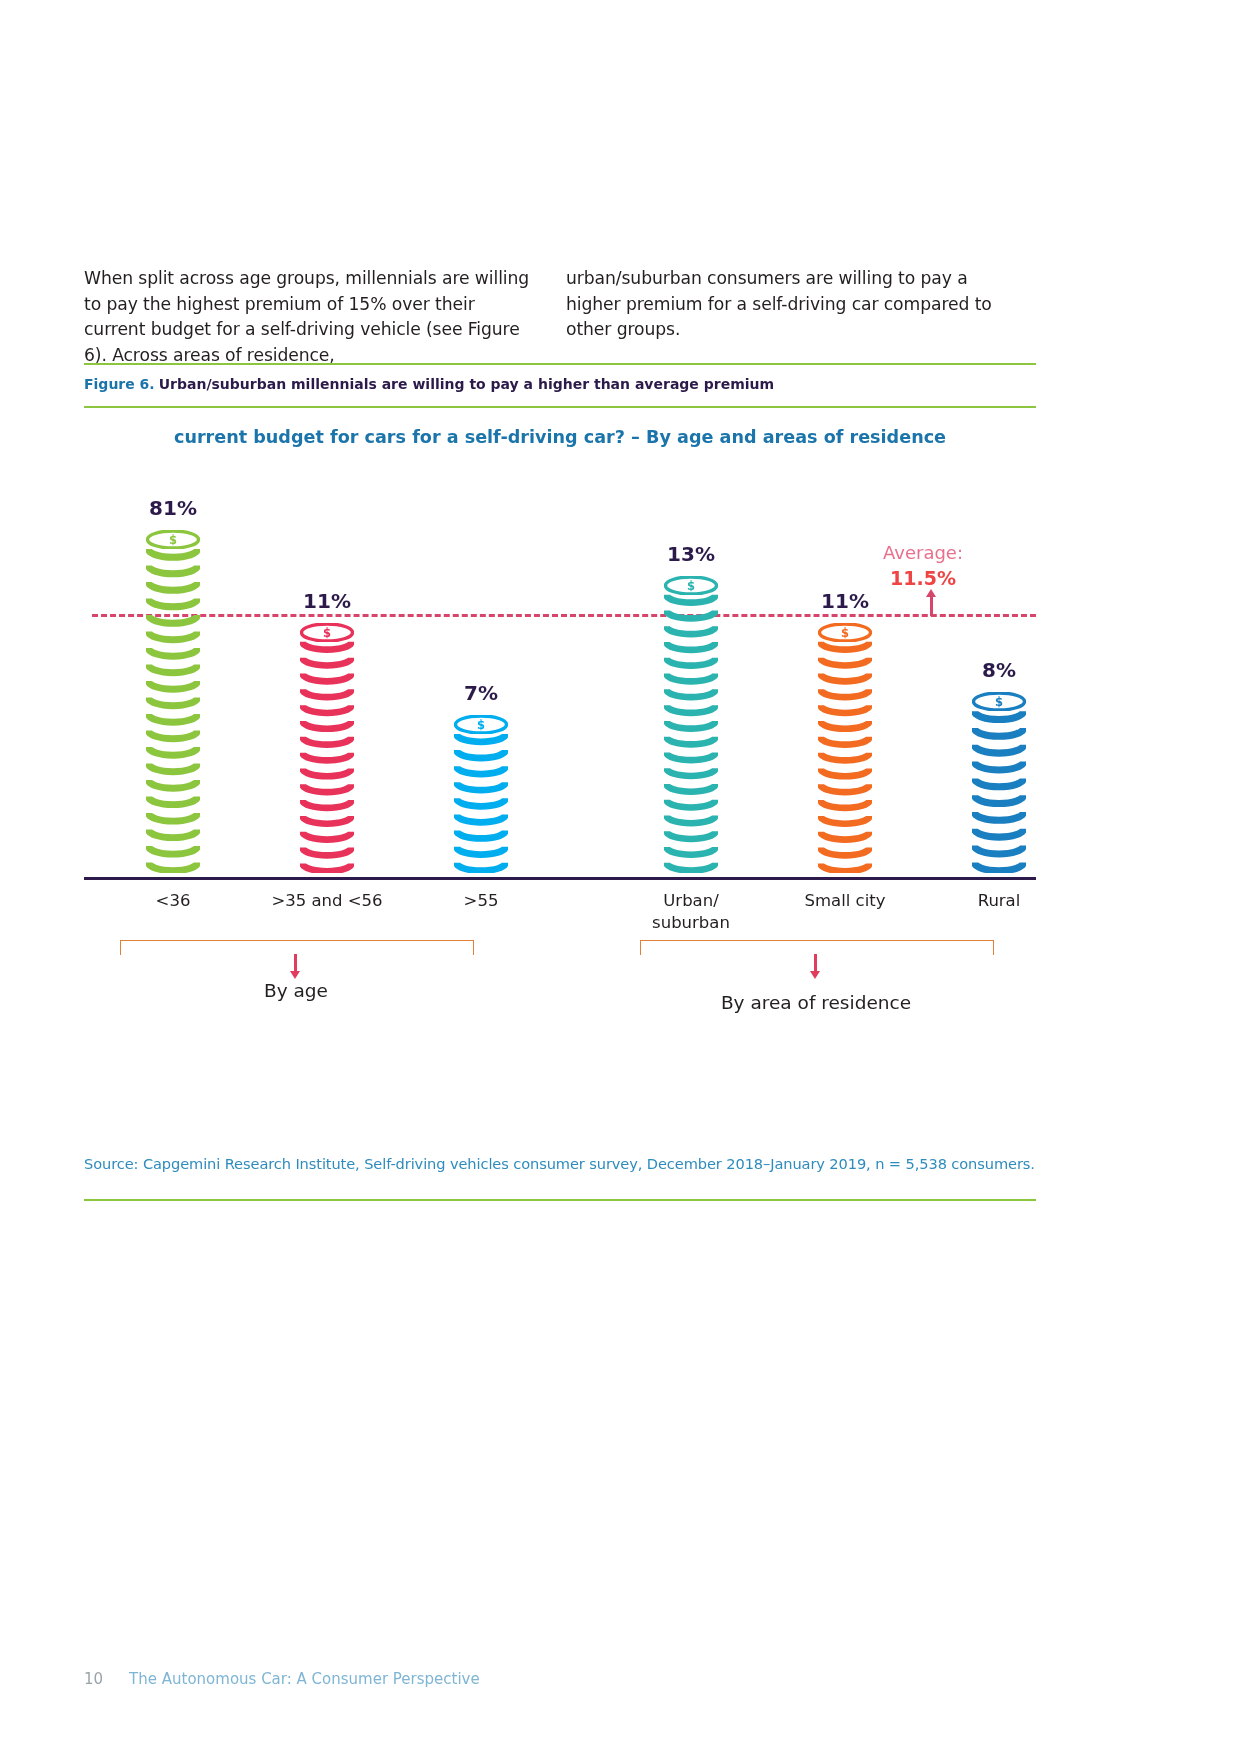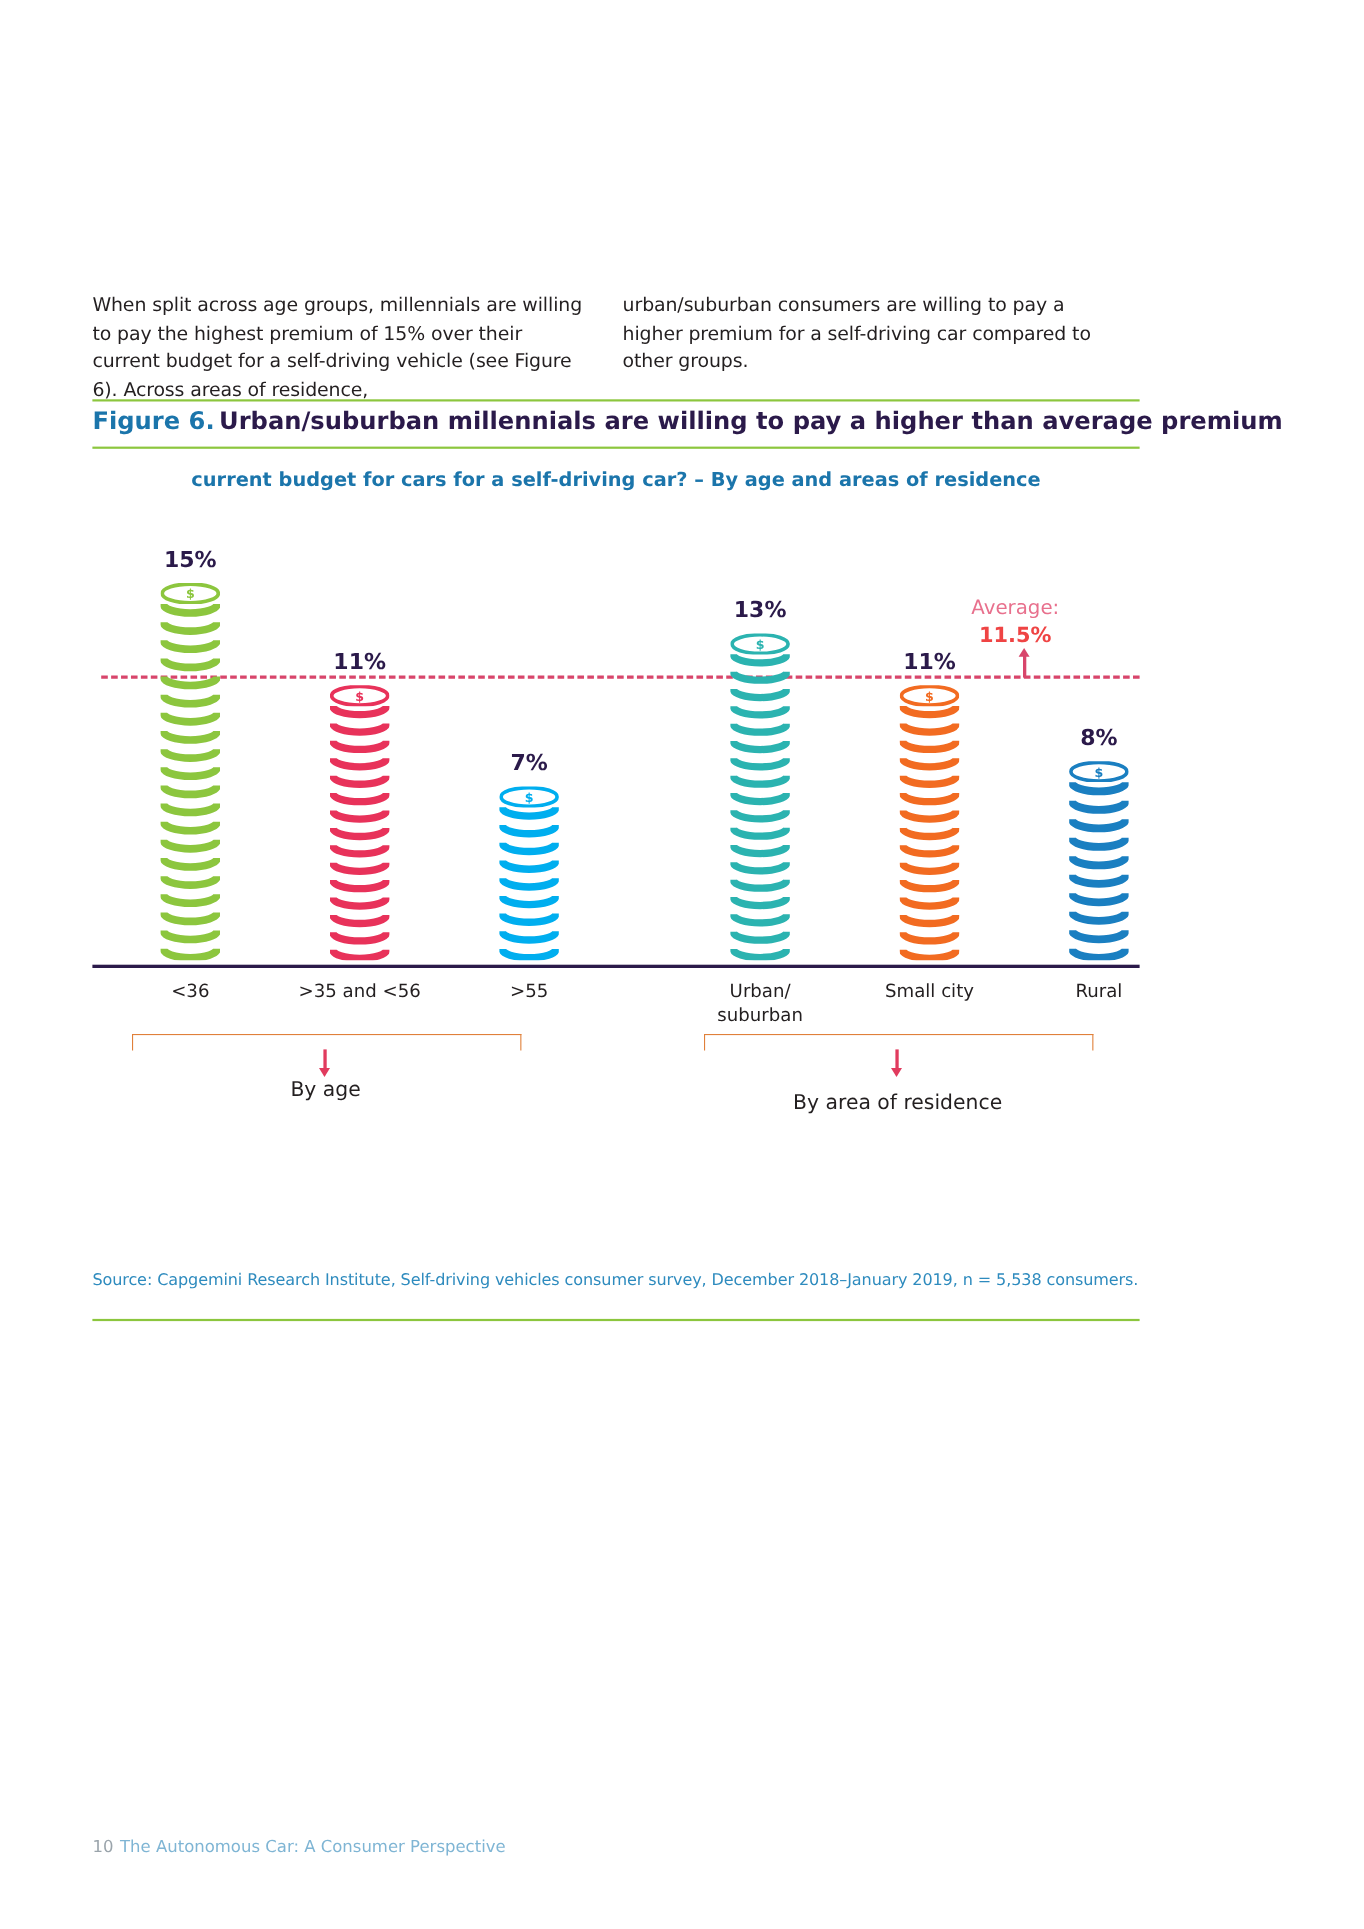--- a/index.html
+++ b/index.html
@@ -50,21 +50,21 @@
   }
   #fig-rule-top { top: 363px; }
   #fig-rule-bottom { top: 406px; }
   #fig-rule-foot { top: 1199px; }
 
   .fig-caption {
     position: absolute;
     left: 84px;
     top: 373px;
     width: 952px;
-    font-size: 22px;
+    font-size: 14px;
     line-height: 22px;
     font-weight: bold;
     color: #2b1a4a;
     font-family: "DejaVu Sans", sans-serif;
     white-space: nowrap;
   }
   .fig-caption .fignum {
     color: #1b75ab;
     font-weight: bold;
     margin-right: 4px;
@@ -248,21 +248,21 @@
     position: absolute;
     left: 84px;
     top: 1670px;
     font-size: 15px;
     font-family: "DejaVu Sans", sans-serif;
     color: #7fb5d4;
     white-space: nowrap;
   }
   .footer .pg {
     color: #9aa4ab;
-    margin-right: 6px;
+    margin-right: 26px;
   }
 </style>
 </head>
 <body>
 
 <div class="page">
 
   <div class="intro">
     <div class="intro-col">When split across age groups, millennials are willing to pay the highest premium of 15% over their current budget for a self-driving vehicle (see Figure 6). Across areas of residence,</div>
     <div class="intro-col">urban/suburban consumers are willing to pay a higher premium for a self-driving car compared to other groups.</div>
@@ -282,21 +282,21 @@
   <div class="chart">
     <div class="avg-line"></div>
     <div class="avg-note">
       <span class="avg-word">Average:</span>
       <span class="avg-val">11.5%</span>
     </div>
     <div class="avg-arrow"></div>
 
     <div id="bars-host">
         <div class="bar" style="left: 62px; height: 346.875px; bottom: 15px;">
-          <div class="bar-value" style="top: -34px;">15%</div>
+          <div class="bar-value" style="top: -34px;">81%</div>
           <div class="stack" style="height: 346.875px;">
             <div class="coin-top"><svg viewBox="0 0 54 19" width="54" height="19" preserveAspectRatio="none">
                 <ellipse cx="27" cy="9.5" rx="25.5" ry="8.5" fill="none" stroke="#8CC63E" stroke-width="3.4"></ellipse>
                 <text x="27" y="14" text-anchor="middle" font-family="DejaVu Sans, sans-serif" font-size="11.5" font-weight="bold" fill="#8CC63E">$</text>
               </svg></div>
             <div class="coin-body" style="top: 13px; height: 329.875px;"><svg viewBox="0 0 54 329.875" width="54" height="329.875" preserveAspectRatio="none">
                 <path d="M 2.5 6.1026875 a 24.5 8.147912499999999 0 0 0 49 0" fill="none" stroke="#8CC63E" stroke-width="6.927374999999999" stroke-linecap="butt"></path>
                 <path d="M 2.5 22.596437499999997 a 24.5 8.147912499999999 0 0 0 49 0" fill="none" stroke="#8CC63E" stroke-width="6.927374999999999" stroke-linecap="butt"></path>
                 <path d="M 2.5 39.0901875 a 24.5 8.147912499999999 0 0 0 49 0" fill="none" stroke="#8CC63E" stroke-width="6.927374999999999" stroke-linecap="butt"></path>
                 <path d="M 2.5 55.58393749999999 a 24.5 8.147912499999999 0 0 0 49 0" fill="none" stroke="#8CC63E" stroke-width="6.927374999999999" stroke-linecap="butt"></path>

